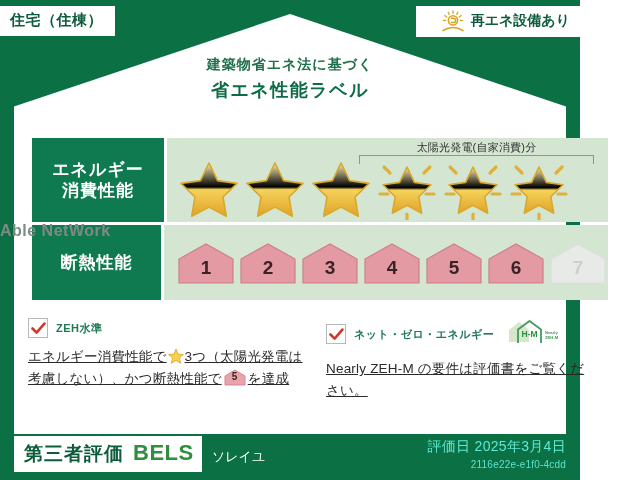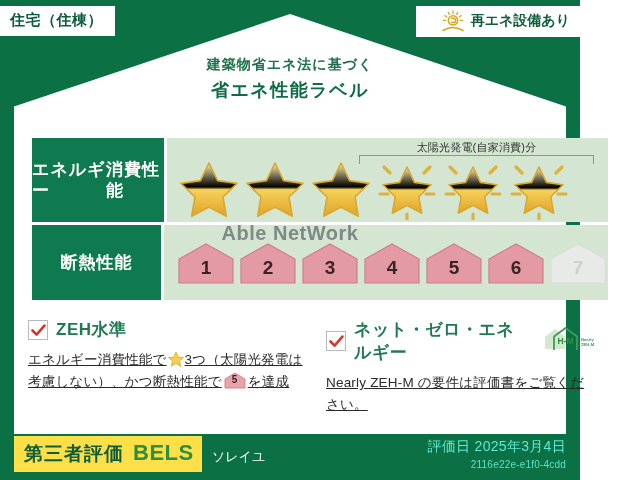--- a/index.html
+++ b/index.html
@@ -62,21 +62,21 @@
   
   .ratings {
     position: absolute; left: 32px; top: 138px;
     width: 576px; height: 162px;
     display: flex; flex-direction: column; gap: 3px;
     z-index: 5;
   }
   .rrow { display: flex; gap: 3px; flex: 1 1 0; }
   .rlabel {
     width: 132px; background: #0f7a4f; color: #ffffff;
-    display: flex; flex-direction: row; align-items: center;
+    display: flex; flex-direction: column; align-items: center;
     justify-content: center; line-height: 1.25;
     font-size: 17px; font-weight: bold; letter-spacing: 1px;
   }
   .rlabel span { display: block; }
   .rvalue {
     flex: 1 1 auto; background: #d4e6d2;
     position: relative; display: flex; align-items: center;
   }
 
   
@@ -106,61 +106,61 @@
   .grade b {
     position: relative; z-index: 2;
     font-size: 19px; font-weight: bold; color: #3a2326;
     line-height: 1; padding-bottom: 7px;
   }
   .grade.off b { color: #cfcfcf; }
 
   
   .watermark {
     position: absolute; left: 0; right: 0; top: 222px;
-    text-align: center; z-index: 7;
-    font-size: 20px; font-weight: bold; color: #7d8a86;
+    text-align: left; z-index: 7;
+    font-size: 16px; font-weight: bold; color: #7d8a86;
     letter-spacing: .5px; pointer-events: none;
   }
 
   
   .notes {
     position: absolute; left: 28px; top: 318px; width: 584px;
     display: flex; z-index: 5;
   }
   .note-col { width: 50%; padding-right: 14px; }
   .note-col.right { padding-left: 6px; }
   .note-head { display: flex; align-items: center; gap: 8px; }
   .chk {
     width: 20px; height: 20px; border: 1.5px solid #b9b9b9; background: #fff;
     position: relative; flex: 0 0 auto;
   }
   .chk svg { position: absolute; left: 2px; top: 2px; width: 15px; height: 15px; }
   .note-title {
-    font-size: 17px; font-weight: bold; color: #1f7a54; letter-spacing: .5px;
+    font-size: 11px; font-weight: bold; color: #1f7a54; letter-spacing: .5px;
   }
   .zehm-logo { width: 56px; height: 28px; margin-left: 4px; flex: 0 0 auto; }
   .note-body {
     margin-top: 8px; font-size: 13.5px; color: #2a2a2a;
     line-height: 1.65; letter-spacing: .2px; text-decoration: underline;
   }
   .inline-star { display: inline-block; width: 16px; height: 16px; vertical-align: -3px; margin: 0 1px; }
   .inline-grade {
     display: inline-block; position: relative; width: 22px; height: 17px;
     vertical-align: -3px; margin: 0 2px;
   }
   .inline-grade svg { position: absolute; left: 0; top: 0; width: 22px; height: 17px; }
   .inline-grade i {
     position: absolute; left: 0; right: 0; bottom: 1px; text-align: center;
     font-style: normal; font-size: 10px; font-weight: bold; color: #3a2326;
   }
 
   
   .bels {
     position: absolute; left: 14px; bottom: 8px;
-    background: #fde047; padding: 4px 8px 5px 10px;
+    background: #ffffff; padding: 4px 8px 5px 10px;
     display: flex; align-items: baseline; gap: 9px; z-index: 6;
   }
   .bels-jp { font-size: 19px; font-weight: bold; color: #0d5c3c; letter-spacing: 1px; }
   .bels-en { font-size: 22px; font-weight: bold; color: #2f8f3e; letter-spacing: .5px; }
   .bels-name {
     position: absolute; left: 212px; bottom: 14px;
     font-size: 13px; color: #ffffff; z-index: 6;
   }
   .eval {
     position: absolute; right: 14px; bottom: 10px;

